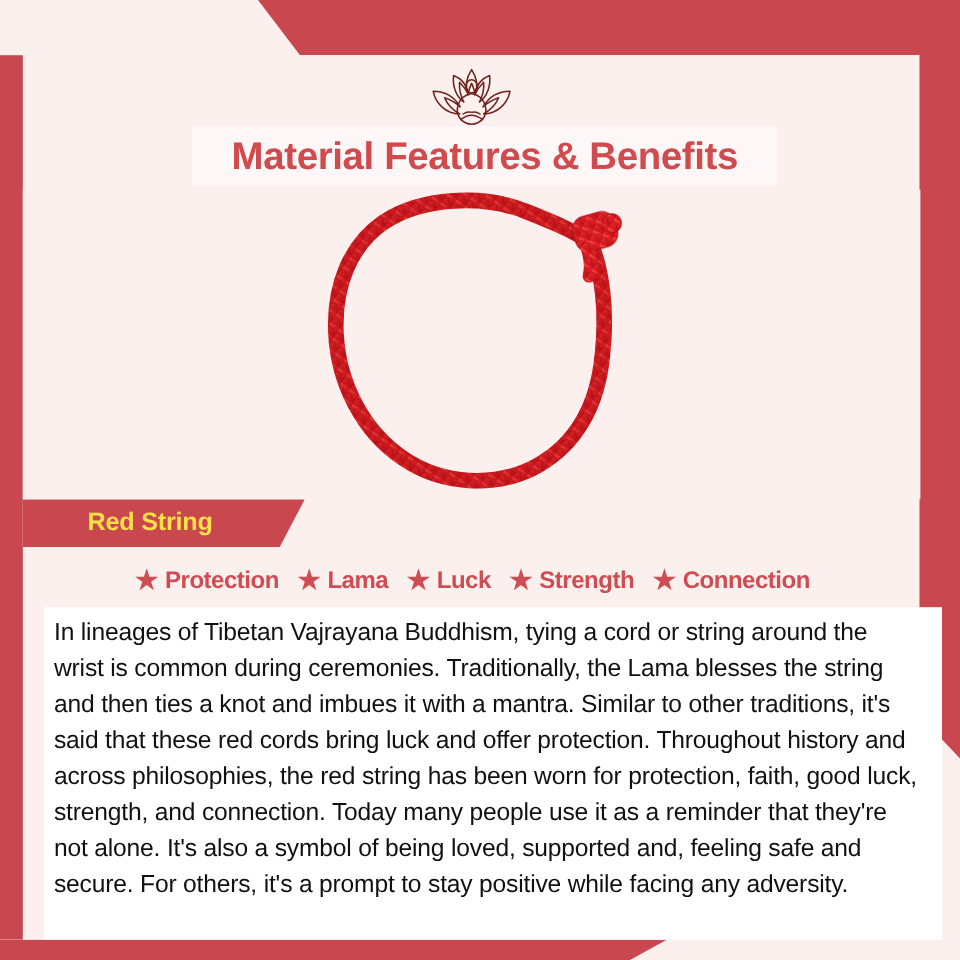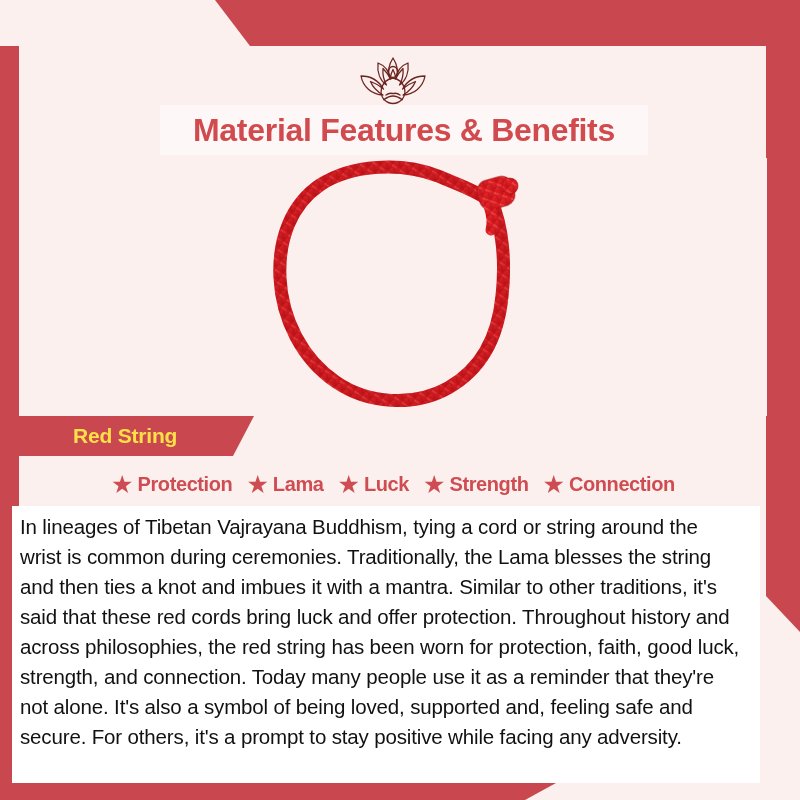--- a/index.html
+++ b/index.html
@@ -91,21 +91,21 @@
   }
   .benefit { display:flex; align-items:center; white-space:nowrap; }
   .benefit + .benefit { margin-left:12px; }
   .star { color:#cf4d52; font-size:25px; line-height:1; margin-right:4px; }
   .benefit-label {
     color:#cf4d52; font-size:20px; font-weight:700; letter-spacing:-0.4px;
   }
 
   
   .copy-card {
-    position:absolute; left:12px; top:506px; width:748px; height:277px;
+    position:absolute; left:37px; top:506px; width:748px; height:277px;
     background:#ffffff;
     padding:6px 18px 0 8px;
   }
   .copy-card p {
     font-size:20.5px; line-height:30px; color:#111111;
     letter-spacing:-0.15px; text-align:left;
   }
 </style>
 </head>
 <body>

